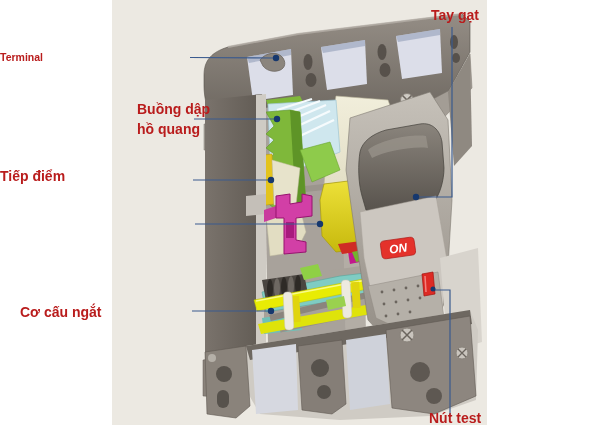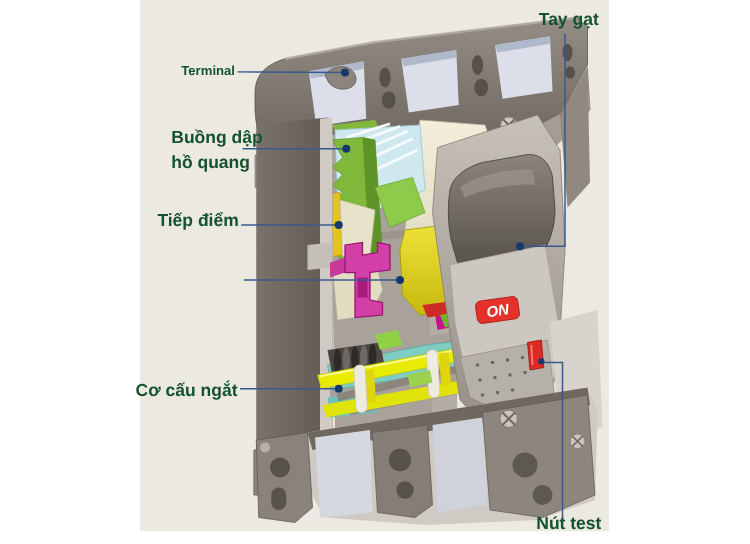--- a/index.html
+++ b/index.html
@@ -6,26 +6,26 @@
   .stage{
     position:relative;width:600px;height:435px;background:#ffffff;
     font-family:"Liberation Sans",sans-serif;overflow:hidden;
   }
   .panel{
     position:absolute;left:112px;top:0;width:375px;height:425px;
     background:#ece9e2;
   }
   svg{position:absolute;left:0;top:0;}
   .lbl{
-    position:absolute;color:#14532d;
+    position:absolute;color:#b91c1c;
     font:700 14px/18px "Liberation Sans",sans-serif;
     white-space:nowrap;
   }
   .lbl.small{font:700 10.5px/12px "Liberation Sans",sans-serif;}
-  .ralign{left:0;text-align:right;}
+  .ralign{left:0;text-align:left;}
   .twoline{line-height:20px;white-space:normal;}
 </style>
 </head>
 <body>
 
 <div class="stage">
   <div class="panel"></div>
 
   <svg width="600" height="435" viewBox="0 0 600 435">
     <defs>
@@ -266,18 +266,18 @@
   <div class="lbl small ralign" style="width:188px;top:51px;">Terminal</div>
 
   <div class="lbl twoline" style="left:137px;top:99px;">
     <span>Buồng dập</span><br>
     <span>hồ quang</span>
   </div>
 
   <div class="lbl ralign" style="width:191px;top:167px;">Tiếp điểm</div>
 
 
-  <div class="lbl ralign" style="width:190px;top:303px;">Cơ cấu ngắt</div>
+  <div class="lbl ralign" style="width:190px;top:303px;padding-left:20px;">Cơ cấu ngắt</div>
 
   <div class="lbl" style="left:431px;top:6px;">Tay gạt</div>
 
   <div class="lbl" style="left:429px;top:409px;">Nút test</div>
 </div>
 
 </body></html>

